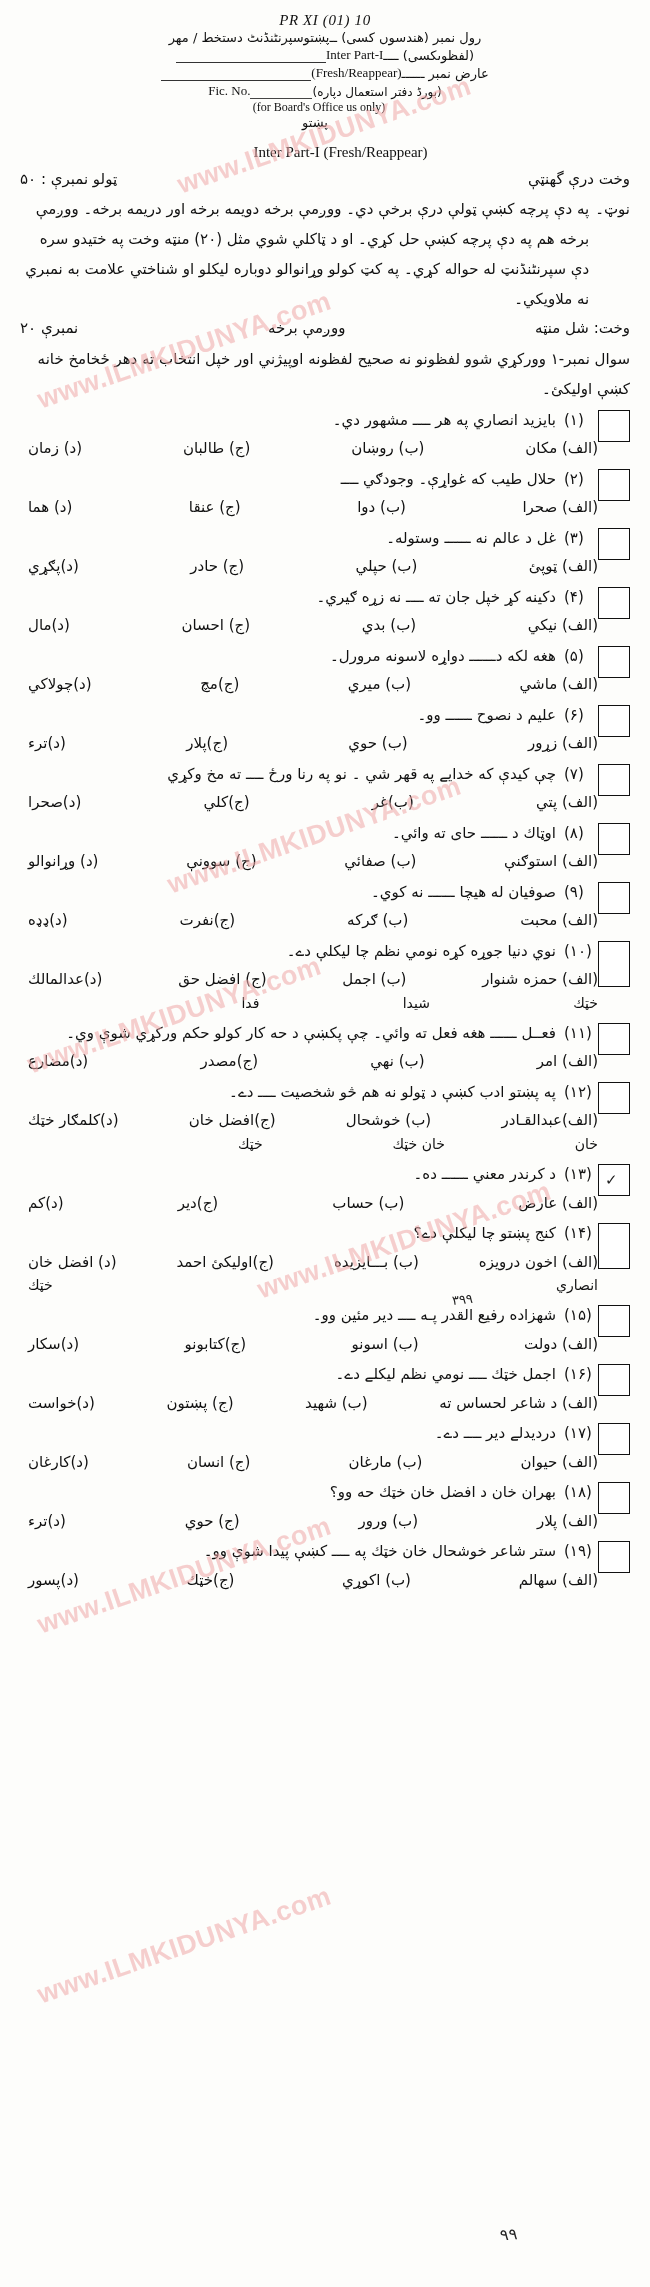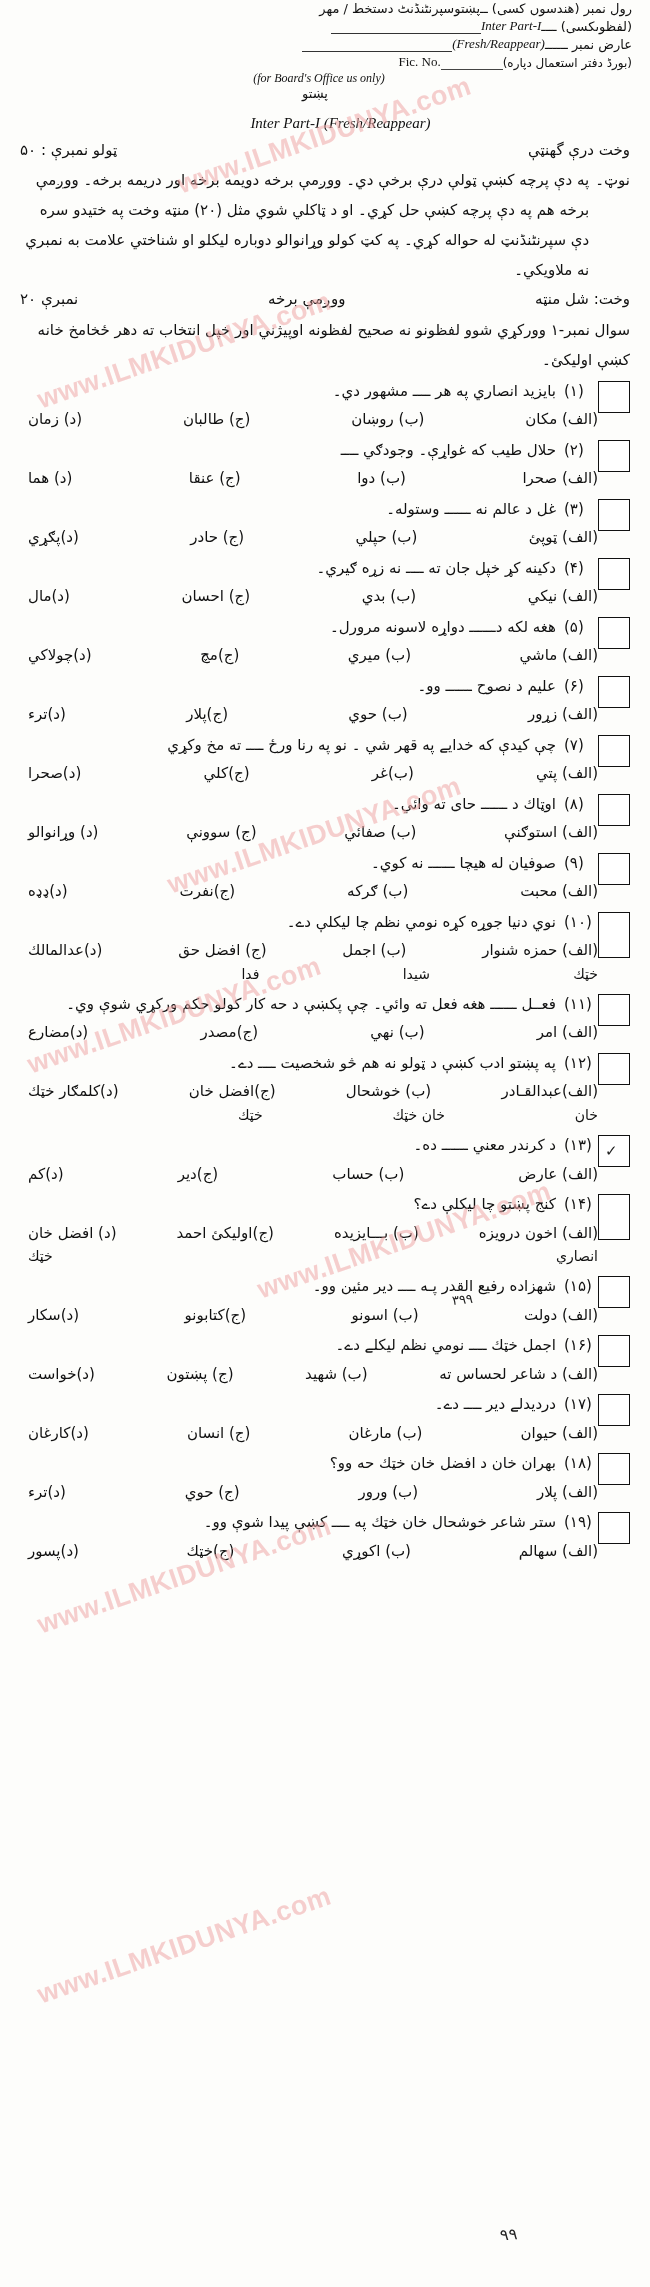--- a/index.html
+++ b/index.html
@@ -55,27 +55,27 @@
     height:13px;
     vertical-align:bottom;
   }
   .small-line{
     display:inline-block;
     border-bottom:1px solid #444;
     width:62px;
     height:11px;
     vertical-align:bottom;
   }
-  .ital{font-style:italic;}
+  .ital{}
   .ctr{text-align:center;}
   .mini{font-size:12px;}
 
   .row-line{
     display:flex;
-    justify-content:flex-end;
+    justify-content:center;
     align-items:flex-end;
     padding:1px 18px;
     font-size:13px;
   }
 
   
   .body{
     padding:4px 20px 10px 20px;
     direction:rtl;
     font-family:"DejaVu Sans", sans-serif;
@@ -158,20 +158,21 @@
 <div class="page">
 
   <div class="wm wm1">www.ILMKIDUNYA.com</div>
   <div class="wm wm2">www.ILMKIDUNYA.com</div>
   <div class="wm wm3">www.ILMKIDUNYA.com</div>
   <div class="wm wm4">www.ILMKIDUNYA.com</div>
   <div class="wm wm5">www.ILMKIDUNYA.com</div>
   <div class="wm wm6">www.ILMKIDUNYA.com</div>
   <div class="wm wm7">www.ILMKIDUNYA.com</div>
 
+  <div class="hdr-title">PR XI (01) 10</div>
 
   <div class="row-line">
     <span class="urdu">سپرنٹنڈنٹ دستخط / مهر</span>
     <span class="urdu">پښتو</span>
     <span class="urdu">رول نمبر (هندسوں کسی) ــ</span>
   </div>
 
   <div class="row-line">
     <span class="sig-line"></span>
     <span class="ital">Inter Part-I</span>

